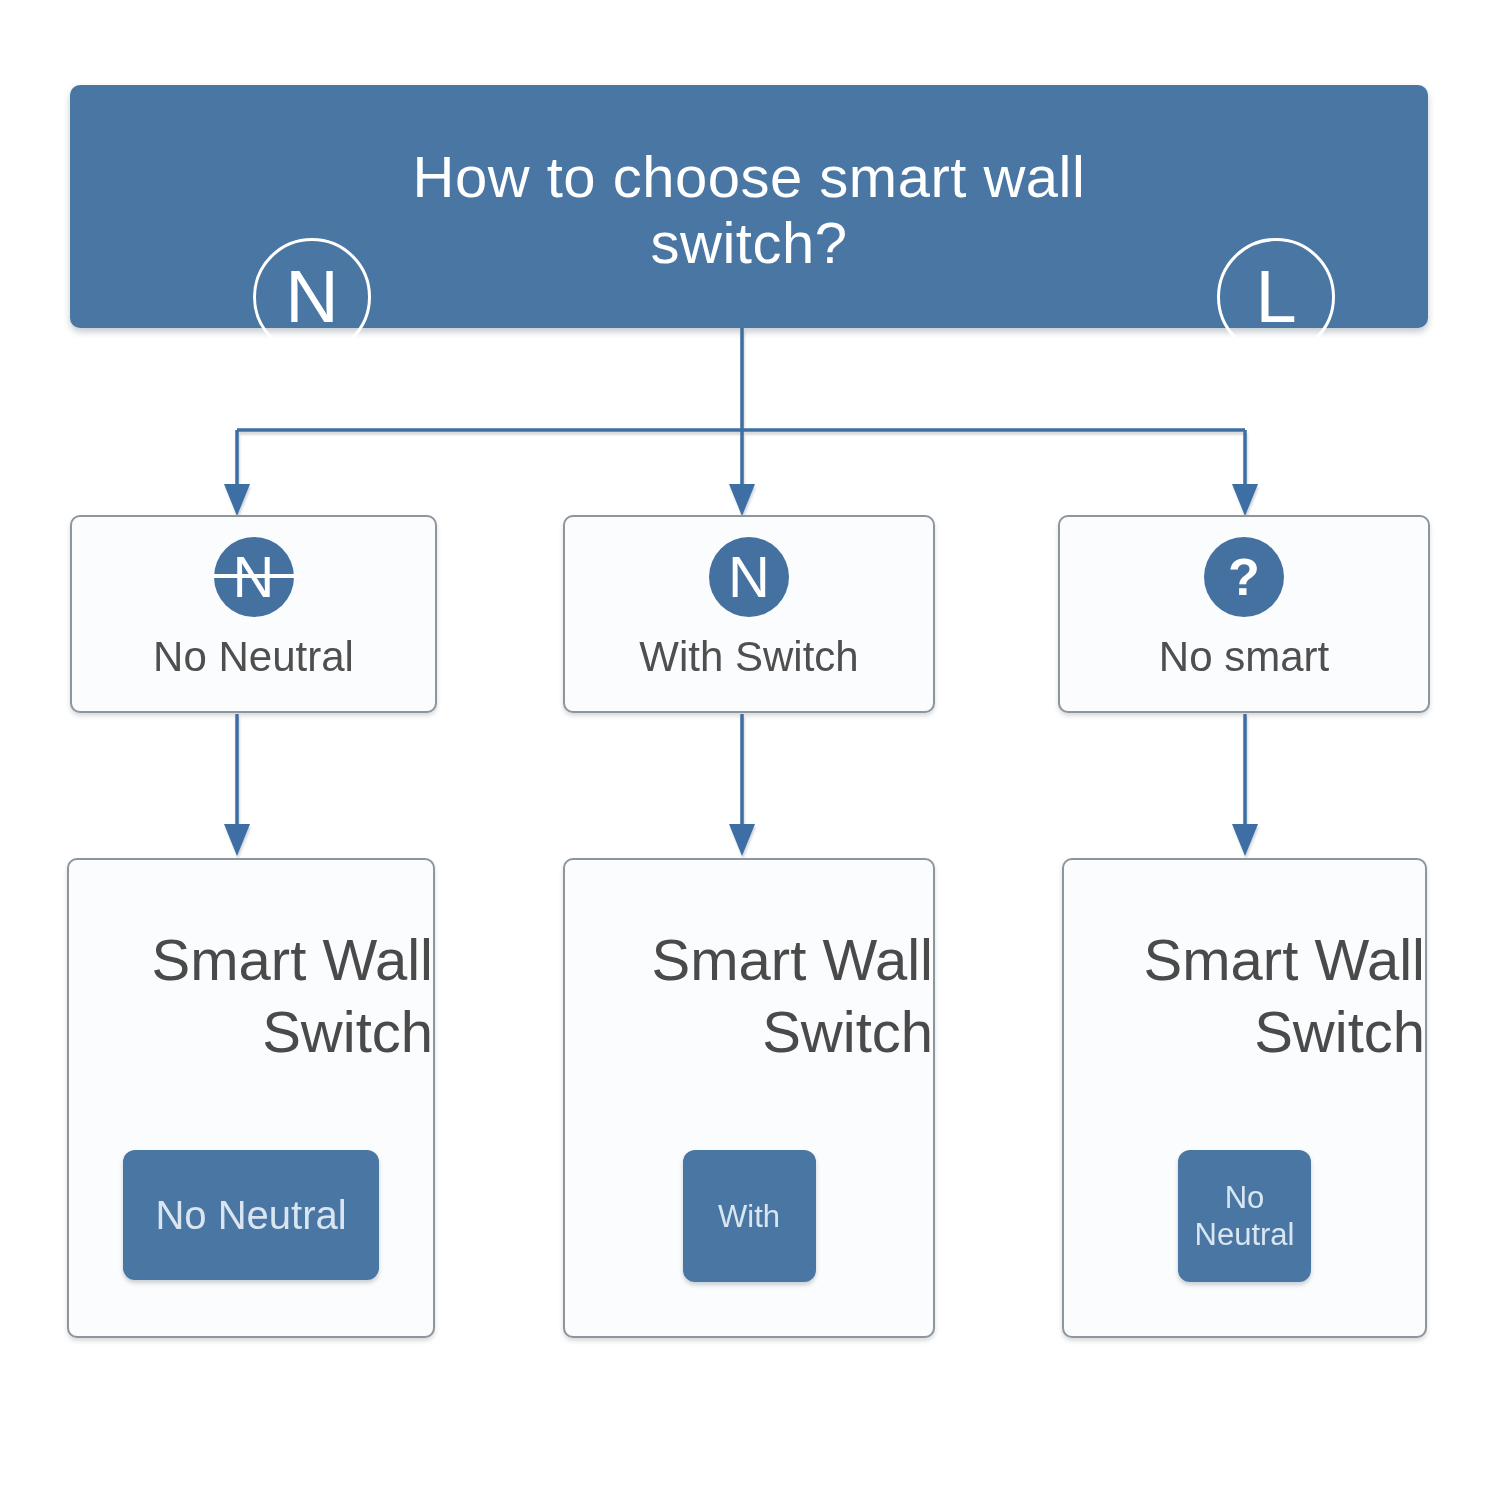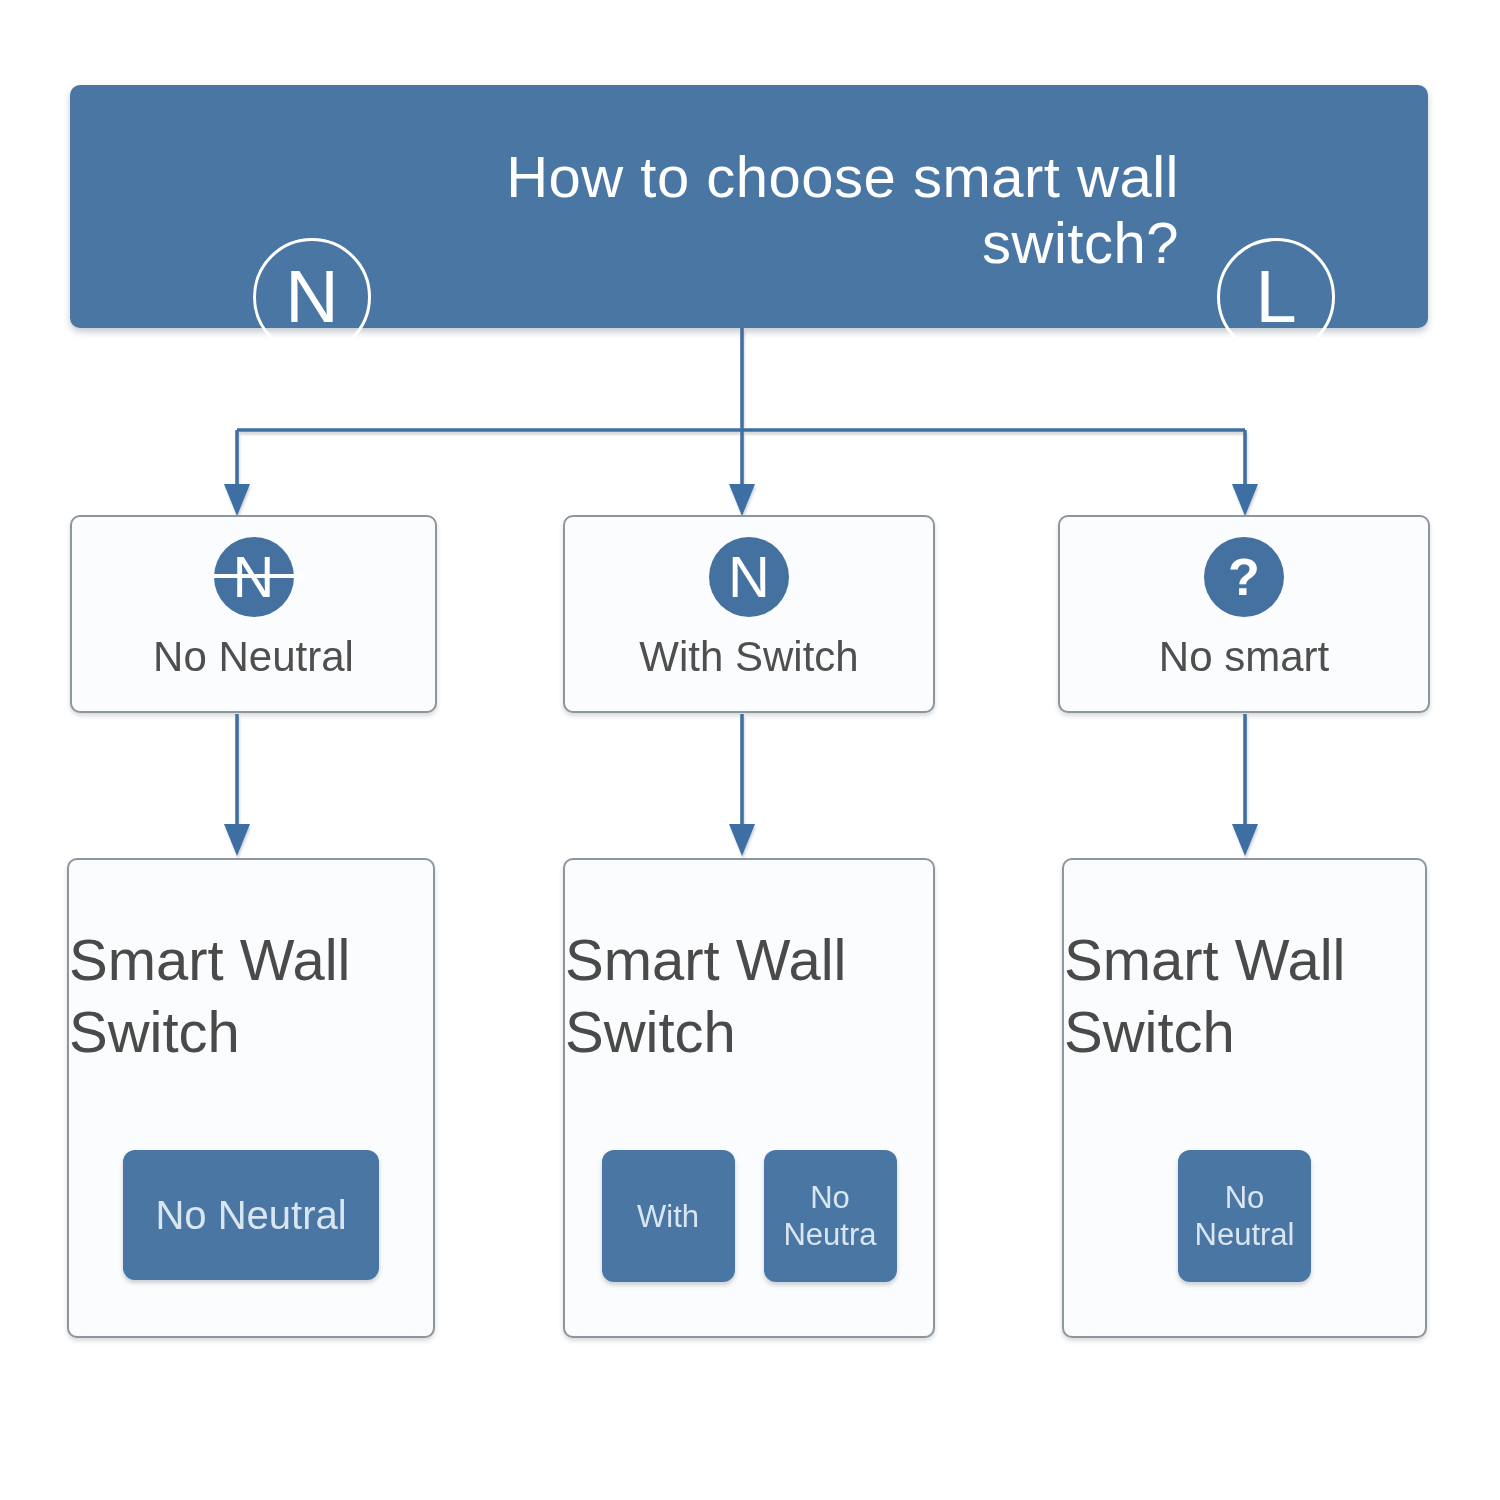--- a/index.html
+++ b/index.html
@@ -27,21 +27,21 @@
   svg.connectors polygon{fill:var(--connector-blue);}
 
   
   .banner{
     position:absolute;left:70px;top:85px;width:1358px;height:243px;
     background:var(--primary-blue);border-radius:10px;
     box-shadow:0 4px 7px rgba(90,105,120,0.35);
     display:flex;align-items:center;justify-content:center;
   }
   .banner-title{
-    color:var(--title-text);font-size:58px;line-height:66px;text-align:right;
+    color:var(--title-text);font-size:58px;line-height:66px;text-align:center;
     max-width:860px;margin-top:6px;letter-spacing:0.5px;
   }
   .badge{
     position:absolute;top:153px;width:112px;height:112px;border:3px solid #fff;
     border-radius:50%;display:flex;align-items:center;justify-content:center;
     color:#fff;font-size:74px;font-weight:400;line-height:1;
   }
   .badge.n{left:183px;}
   .badge.l{left:1147px;}
 
@@ -70,21 +70,21 @@
   .result-box{
     position:absolute;top:858px;height:480px;background:var(--box-bg);
     border:2px solid var(--box-border);border-radius:10px;box-sizing:border-box;
     box-shadow:0 3px 4px rgba(100,110,120,0.25);
   }
   .result-box.r1{left:67px;width:368px;}
   .result-box.r2{left:563px;width:372px;}
   .result-box.r3{left:1062px;width:365px;}
   .result-title{
     margin-top:64px;font-size:58px;line-height:72px;color:var(--heading-text);
-    text-align:left;
+    text-align:right;
   }
   .button-row{
     position:absolute;top:290px;left:0;right:0;
     display:flex;justify-content:center;gap:29px;
   }
   .pill{
     background:var(--primary-blue);color:var(--button-text);border-radius:12px;
     box-shadow:0 3px 4px rgba(90,105,120,0.3);
     display:flex;align-items:center;justify-content:center;text-align:center;
     box-sizing:border-box;padding:0 8px;
@@ -150,21 +150,20 @@
     <div class="result-title">Smart Wall Switch</div>
     <div class="button-row">
       <div class="pill wide">No Neutral</div>
     </div>
   </div>
 
   <div class="result-box r2">
     <div class="result-title">Smart Wall Switch</div>
     <div class="button-row">
       <div class="pill square">With</div>
-      <div class="pill square">No Neutra</div>
     </div>
   </div>
 
   <div class="result-box r3">
     <div class="result-title">Smart Wall Switch</div>
     <div class="button-row">
       <div class="pill square">No Neutral</div>
     </div>
   </div>
 

